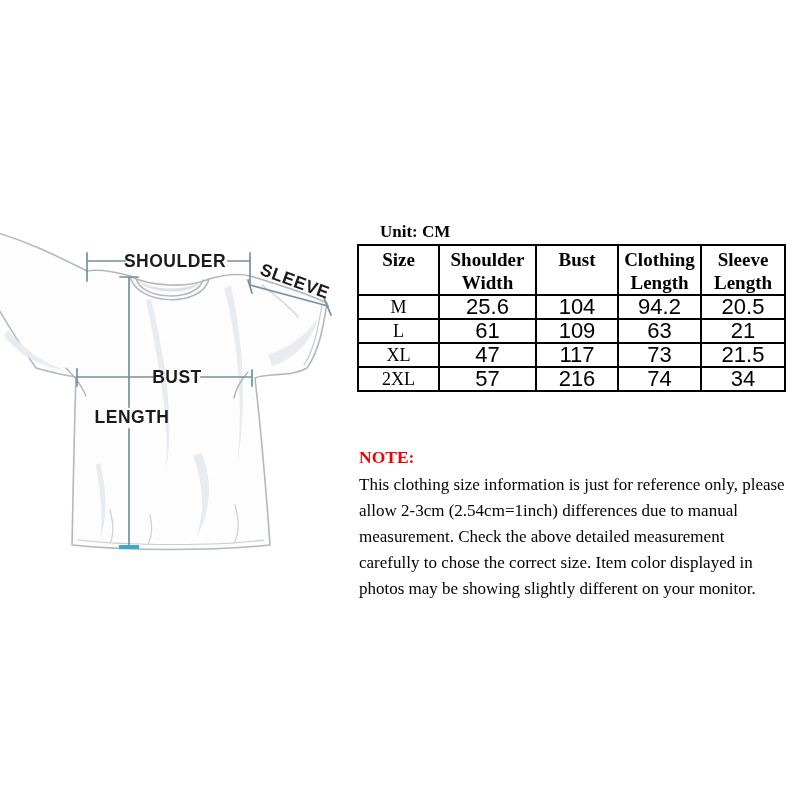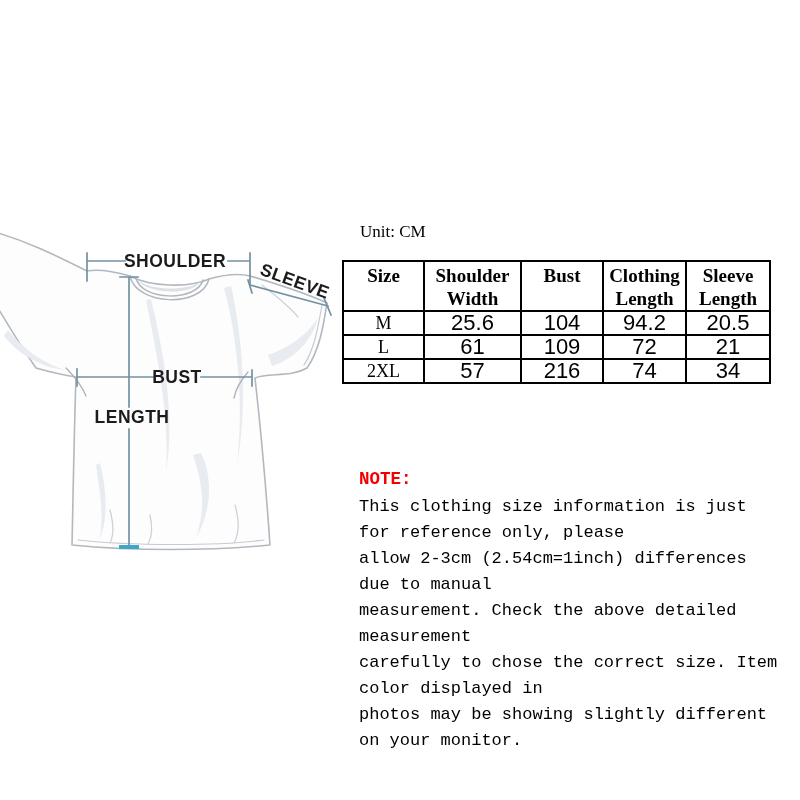--- a/index.html
+++ b/index.html
@@ -21,28 +21,28 @@
   .measure{fill:none;stroke:var(--measure-line,#7491a1);stroke-width:1.7;stroke-linecap:square;}
   .length-tick{fill:none;stroke:var(--length-tick,#3fa6c9);stroke-width:4;}
   .diagram-label{
     font-family:"Liberation Sans","DejaVu Sans",sans-serif;
     font-weight:700;font-size:17.5px;letter-spacing:.5px;
     fill:var(--label-text,#1b1b1b);
   }
 
   
   .unit-label{
-    position:absolute;left:360px;top:222px;
-    font-weight:400;font-size:17px;line-height:20px;text-align:right;
+    position:absolute;left:380px;top:222px;
+    font-weight:700;font-size:17px;line-height:20px;text-align:right;
   }
 
   
   .size-table{
-    position:absolute;left:342px;top:244px;
-    border-collapse:collapse;table-layout:fixed;width:429px;margin-top:16px;
+    position:absolute;left:357px;top:244px;
+    border-collapse:collapse;table-layout:fixed;width:429px;
   }
   .size-table th,.size-table td{
     border:2px solid var(--table-border,#000);
     text-align:center;padding:0;overflow:hidden;
   }
   .size-table th{
     font-family:"Liberation Serif","DejaVu Serif",serif;
     font-weight:700;font-size:19px;line-height:23px;
     height:46px;vertical-align:top;padding-top:2px;
     white-space:pre-line;
@@ -50,21 +50,21 @@
   .size-table td{
     font-family:"Liberation Sans","DejaVu Sans",sans-serif;
     font-size:22px;line-height:22px;height:22px;vertical-align:middle;
   }
   .size-table td.size-cell{
     font-family:"Liberation Serif","DejaVu Serif",serif;
     font-size:18px;
   }
 
   
-  .note{position:absolute;left:359px;top:469px;width:428px;font-family:Liberation Mono, monospace;}
+  .note{position:absolute;left:359px;top:447px;width:428px;}
   .note-title{
     color:var(--note-title,#f40000);
     font-weight:700;font-size:17.5px;line-height:21px;margin-bottom:4px;
   }
   .note-body{
     font-size:17px;line-height:26px;white-space:pre-line;
   }
 </style>
 </head>
 <body>
@@ -163,22 +163,29 @@
         <td class="size-cell">M</td>
         <td>25.6</td>
         <td>104</td>
         <td>94.2</td>
         <td>20.5</td>
       </tr>
       <tr>
         <td class="size-cell">L</td>
         <td>61</td>
         <td>109</td>
-        <td>72</td>
+        <td>63</td>
         <td>21</td>
+      </tr>
+      <tr>
+        <td class="size-cell">XL</td>
+        <td>47</td>
+        <td>117</td>
+        <td>73</td>
+        <td>21.5</td>
       </tr>
       <tr>
         <td class="size-cell">2XL</td>
         <td>57</td>
         <td>216</td>
         <td>74</td>
         <td>34</td>
       </tr>
     </tbody>
   </table>

